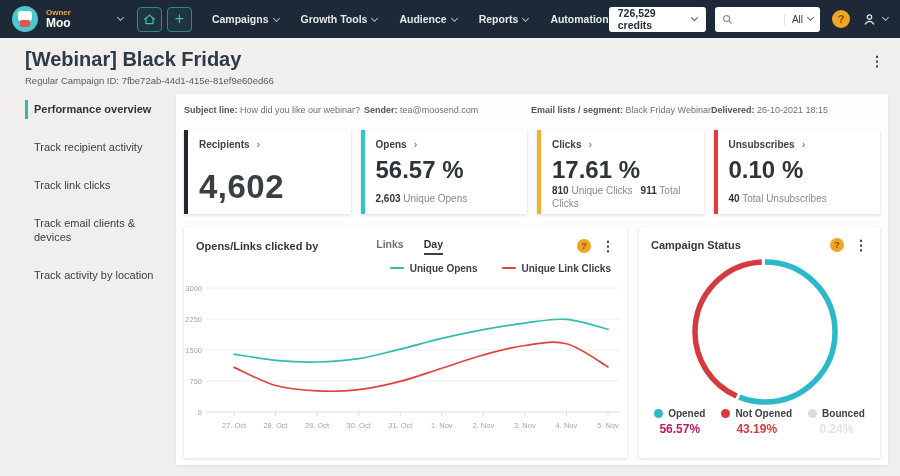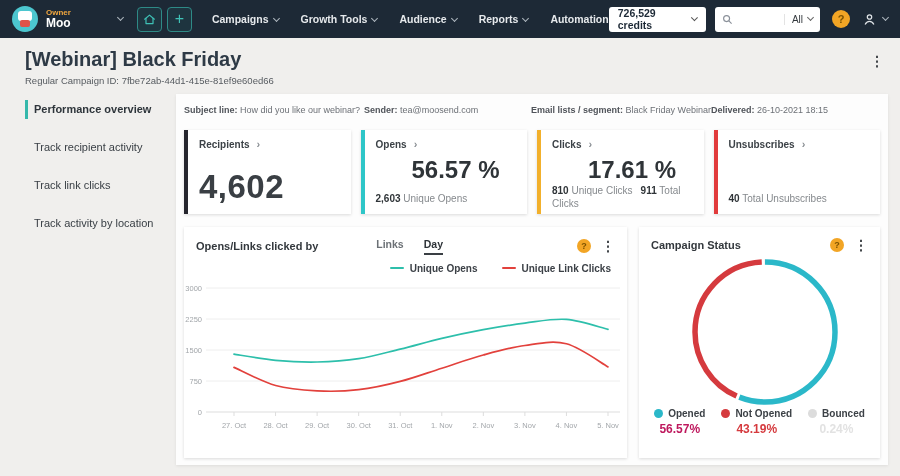--- a/index.html
+++ b/index.html
@@ -82,21 +82,21 @@
   
   .cards-row { display:flex; gap:10px; padding:13px 8px 0 8px; }
   .metric-card {
     flex:1; height:84px; background:#fff; border-left:4px solid #333;
     box-shadow:0 1px 3px rgba(0,0,0,.14); padding:9px 11px 8px 11px;
     display:flex; flex-direction:column; cursor:pointer;
   }
   .card-title { font-size:10px; font-weight:700; color:#3c4247; display:flex; align-items:center; gap:7px; }
   .card-chev { color:#8a8f94; font-size:11px; font-weight:700; line-height:1; }
   .metric-big { font-size:33px; font-weight:700; color:#3a3f44; margin-top:auto; letter-spacing:.5px; }
-  .metric-pct { font-size:24px; font-weight:700; color:#2f3438; margin-top:6px;margin-left:36px; }
+  .metric-pct { font-size:24px; font-weight:700; color:#2f3438; margin-top:6px; }
   .card-details { margin-top:auto; font-size:10px; color:#85898d; line-height:1.35; }
   .card-details b { color:#2f3438; }
   .detail-gap { display:inline-block; width:8px; }
 
   
   .charts-row { display:flex; gap:12px; padding:13px 8px 0 8px; }
   .chart-card { background:#fff; box-shadow:0 1px 3px rgba(0,0,0,.14); height:231px; }
   .line-card { flex:1; }
   .status-card { width:241px; }
   .chart-header { display:flex; align-items:center; padding:11px 12px 0 12px; }
@@ -183,20 +183,21 @@
 <header class="page-header">
   <h1 class="page-title">[Webinar] Black Friday</h1>
   <div class="page-subtitle">Regular Campaign ID: 7fbe72ab-44d1-415e-81ef9e60ed66</div>
   <span class="kebab header-kebab">⋮</span>
 </header>
 
 <aside class="sidebar">
   <div class="side-item active" style="border-left-color: rgb(53, 184, 171);">Performance overview</div>
   <div class="side-item">Track recipient activity</div>
   <div class="side-item">Track link clicks</div>
+  <div class="side-item">Track email clients &amp; devices</div>
   <div class="side-item">Track activity by location</div>
 </aside>
 
 <main class="main-panel">
 
   <div class="info-bar">
     <div class="info-item">
       <span class="info-label">Subject line:</span>
       <span class="info-value">How did you like our webinar?</span>
     </div>
@@ -243,20 +244,21 @@
       <div class="card-details">
         <b>810</b> <span>Unique Clicks</span><span class="detail-gap"></span><b>911</b> <span>Total Clicks</span>
       </div>
     </div>
 
     <div class="metric-card" style="border-left-color: rgb(225, 59, 60);">
       <div class="card-title">
         <span>Unsubscribes</span>
         <span class="card-chev">›</span>
       </div>
+      <div class="metric-pct">0.10 %</div>
       <div class="card-details">
         <b>40</b> <span>Total Unsubscribes</span>
       </div>
     </div>
   </div>
 
   <div class="charts-row">
 
     <section class="chart-card line-card">
       <div class="chart-header">

